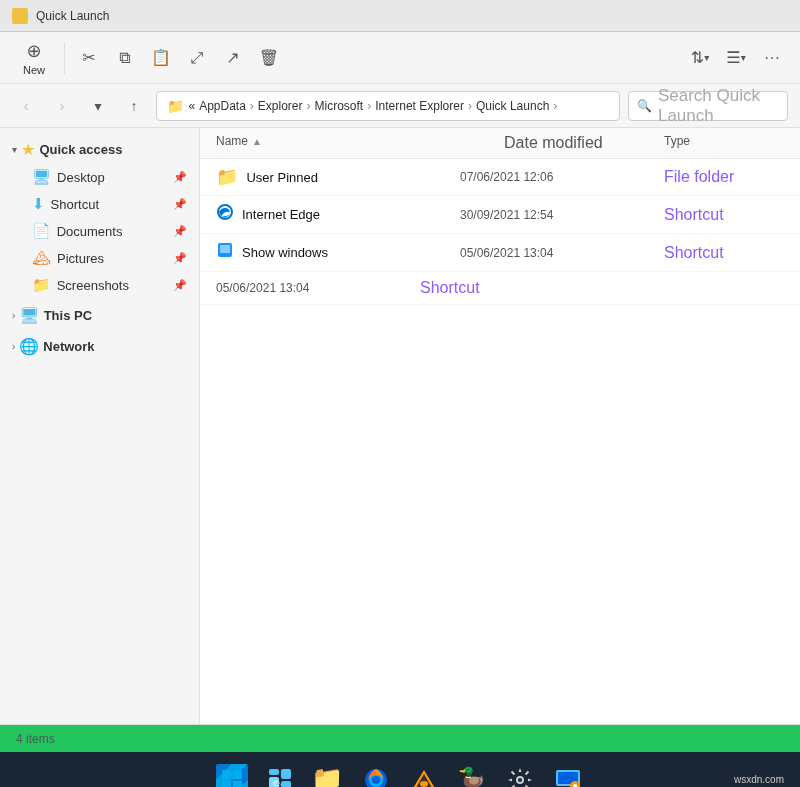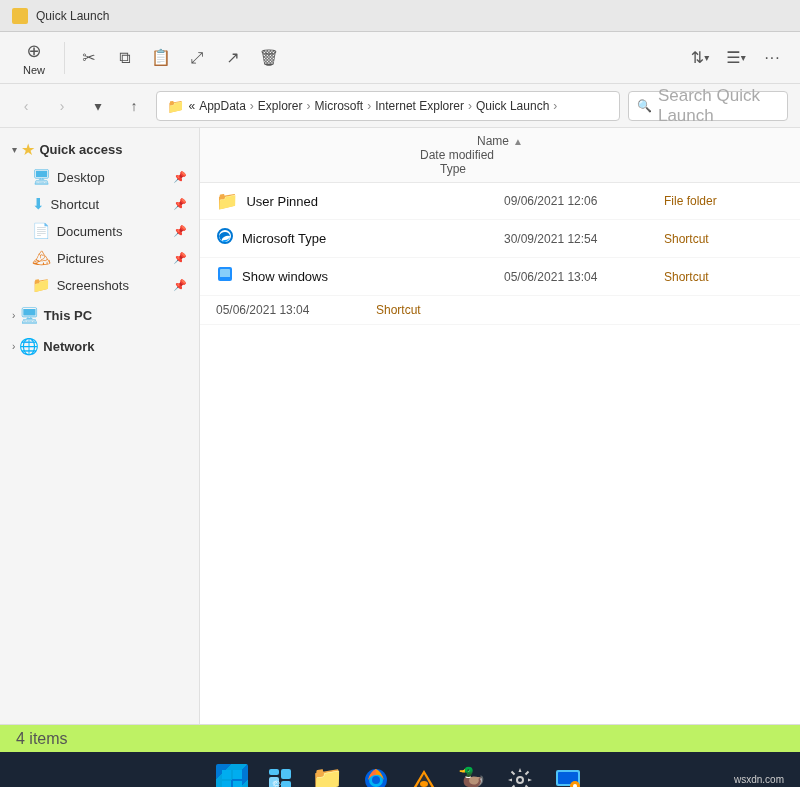--- a/index.html
+++ b/index.html
@@ -197,70 +197,69 @@
     .sidebar-item .pin-icon { margin-left: auto; font-size: 11px; color: #aaa; }
 
     
     .file-list {
       flex: 1;
       background: #fff;
       overflow-y: auto;
     }
     .file-list-header {
       display: flex;
-      align-items: center;
+      align-items: flex-start;
       padding: 6px 16px;
       border-bottom: 1px solid #e8e8e8;
       background: #fafafa;
       position: sticky;
       top: 0;
       z-index: 1;
-      flex-direction: column;
     }
     .col-name {
       flex: 2;
       display: flex;
       align-items: center;
       gap: 4px;
       font-size: 12px;
       color: #555;
       cursor: pointer;
     }
-    .col-date { width: 160px; font-size: 12px; color: #555; }
+    .col-date { width: 160px; font-size: 16px; color: #555; }
     .col-type { width: 120px; font-size: 12px; color: #555; }
     .sort-icon { font-size: 10px; color: #888; }
 
     .file-row {
       display: flex;
       align-items: center;
       padding: 7px 16px;
       border-bottom: 1px solid #f5f5f5;
       cursor: pointer;
     }
     .file-row .row-name {
       flex: 2;
       display: flex;
       align-items: center;
       gap: 8px;
       font-size: 13px;
       color: #111;
     }
     .file-row .row-icon { font-size: 18px; }
     .file-row .row-date { width: 160px; font-size: 12px; color: #555; }
-    .file-row .row-type { width: 120px; font-size: 12px; color: #a16207; }
+    .file-row .row-type { width: 120px; font-size: 16px; color: #8b5cf6; margin-left: 44px; }
 
     
     .status-bar {
-      background: #bef264;
+      background: #22c55e;
       height: 28px;
       display: flex;
       align-items: center;
       padding: 0 16px;
       border-top: 1px solid #ddd;
-      font-size: 16px;
+      font-size: 12px;
       color: #555;
       gap: 8px;
     }
 
     
     .taskbar {
       background: #1a2535;
       height: 55px;
       display: flex;
       align-items: center;
@@ -436,34 +435,34 @@
         <div class="col-type">
           <span>Type</span>
         </div>
       </div>
 
       <div class="file-row">
         <div class="row-name">
           <span class="row-icon folder-yellow">📁</span>
           <span>User Pinned</span>
         </div>
-        <div class="row-date">09/06/2021 12:06</div>
+        <div class="row-date">07/06/2021 12:06</div>
         <div class="row-type">File folder</div>
       </div>
 
       <div class="file-row">
         <div class="row-name">
           <span class="row-icon edge-color">
             <svg width="18" height="18" viewBox="0 0 18 18" fill="none">
               <ellipse cx="9" cy="9" rx="7" ry="7" stroke="#0078d4" stroke-width="2" fill="none"></ellipse>
               <path d="M3 9 Q5 5 9 5 Q13 5 14 9 Q11 8 8 10 Q5 12 6 14 Q4 13 3 9Z" fill="#0078d4"></path>
               <path d="M6 14 Q8 16 11 14 Q14 12 14 9 Q13 13 9 13 Q7 13 6 14Z" fill="#0098ff"></path>
             </svg>
           </span>
-          <span>Microsoft Type</span>
+          <span>Internet Edge</span>
         </div>
         <div class="row-date">30/09/2021 12:54</div>
         <div class="row-type">Shortcut</div>
       </div>
 
       <div class="file-row">
         <div class="row-name">
           <span class="row-icon">
             <svg width="18" height="18" viewBox="0 0 18 18">
               <rect x="2" y="2" width="14" height="14" rx="2" fill="#1e90ff"></rect>

